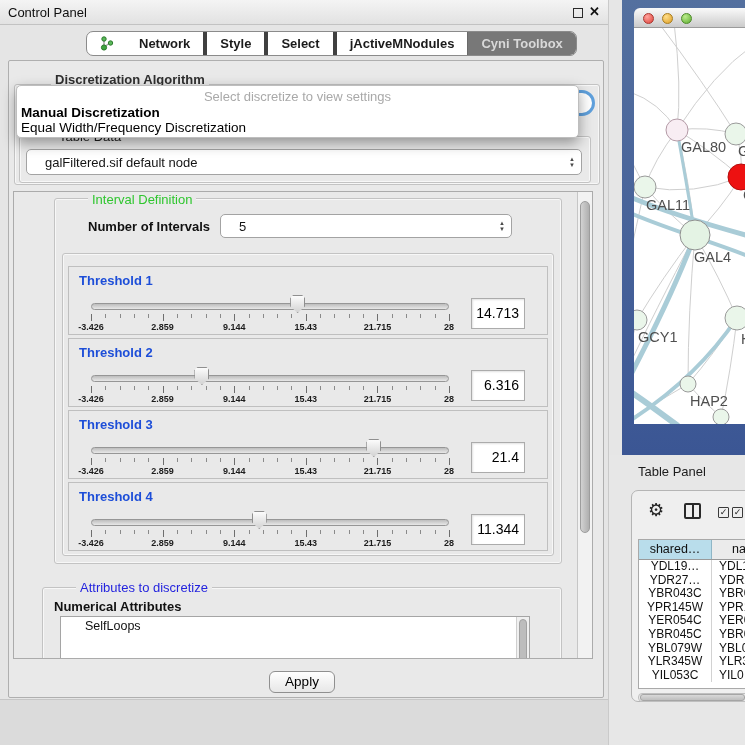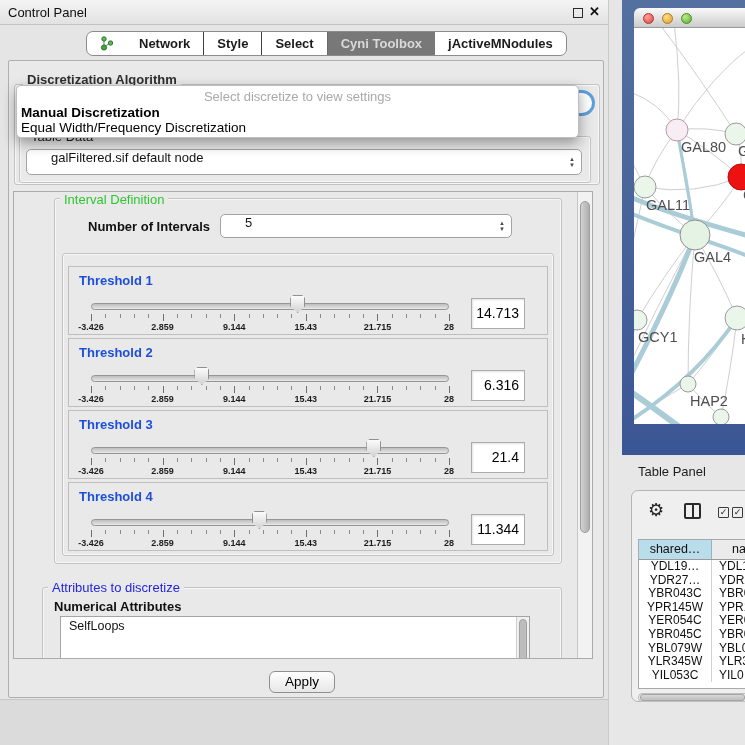--- a/index.html
+++ b/index.html
@@ -15,38 +15,38 @@
   .cp-titlebar { position:absolute; left:0; top:0; width:608px; height:25px;
     background:linear-gradient(#F4F4F4,#E2E2E2); border-bottom:1px solid #C2C2C2; }
   .cp-title { position:absolute; left:8px; top:5px; font-size:13px; color:#0E0E0E; }
   .float-icon { position:absolute; left:573px; top:8px; width:10px; height:10px; border:1.5px solid #2A2A2A; background:transparent; }
   .close-icon { position:absolute; left:589px; top:4px; font-size:13px; font-weight:bold; color:#111; cursor:default; }
 
   .tabbar { position:absolute; display:flex; background:#FFFFFF; border:1px solid #8B8B8B;
     border-radius:7px; overflow:hidden; font-size:13px; font-weight:bold; color:#1B1B1B; }
   .tabbar.top { left:86px; top:31px; height:25px; }
   .tabbar.bottom { left:143px; top:704px; height:22px; }
-  .tab-seg { display:flex; align-items:center; padding:0 13px; border-left:1px solid #404040; white-space:nowrap; }
+  .tab-seg { display:flex; align-items:center; padding:0 13px; border-left:4px solid #404040; white-space:nowrap; }
   .tab-seg:first-child { border-left:none;gap:19px; }
   .tab-seg.selected { background:#787878; color:#D9D9D9; border-left:1px solid #6A6A6A; }
   .tab-seg.selected + .tab-seg { border-left:none; }
   .net-tab-icon { width:14px; height:15px; margin-right:6px; }
 
   .cp-body { position:absolute; left:8px; top:60px; width:596px; height:638px;
     background:#E9E9E9; border:1px solid #AFAFAF; border-radius:2px; }
 
   .group { position:absolute; border:1px solid #C3C3C3; border-radius:3px;
     box-shadow:inset 0 0 0 1px rgba(255,255,255,.65); }
-  .group-title { position:absolute; font-size:13px; background:#E9E9E9; padding:0 4px; z-index:2; white-space:nowrap; }
+  .group-title { position:absolute; font-size:13px; background:#E9E9E9; padding:0 4px; z-index:2; white-space:nowrap;margin-left:28px; }
   .gt-dark  { color:#2F2F2F; font-weight:bold; }
   .gt-green { color:#2FC62F; }
   .gt-blue  { color:#2424DE; }
 
   .combo { position:absolute; background:#FFFFFF; border:1px solid #A3A3A3; border-radius:5px;
-    display:flex; font-size:13px; color:#141414; padding-left:24px; }
+    display:flex; align-items:center; font-size:13px; color:#141414; padding-left:18px; }
   .combo .stepper { margin-left:auto; width:18px; display:flex; flex-direction:column; align-items:center;
     justify-content:center; font-size:6px; color:#4A4A4A; line-height:6px; }
 
   
   .popup { position:absolute; left:7px; top:24px; width:563px; height:53px; background:#FFFFFF;
     border:1px solid #BEBEBE; border-radius:5px; box-shadow:0 5px 14px rgba(0,0,0,.38); z-index:10; }
   .popup-placeholder { position:absolute; left:0; top:3px; width:100%; text-align:center;
     font-size:13px; color:#A9A9A9; }
   .popup-item { position:absolute; left:4px; font-size:13.5px; color:#000; white-space:nowrap; }
   .popup-item.sel { font-weight:bold; top:19px; }
@@ -74,21 +74,21 @@
   .th-ticks i.major { height:7px; background:#6E6E6E; }
   .th-labels { position:absolute; left:22px; top:55px; width:358px; height:11px; }
   .th-labels b { position:absolute; transform:translateX(-50%); font-size:9px; font-weight:bold; color:#1C1C1C; white-space:nowrap; }
   .th-value { position:absolute; right:22px; top:31px; width:54px; height:31px; background:#FFFFFF;
     border:1px solid #ABABAB; box-shadow:inset 1px 1px 2px rgba(0,0,0,.12);
     font-size:14px; color:#000; text-align:right; line-height:29px; padding-right:5px; }
 
   
   .attr-subtitle { position:absolute; font-size:13px; font-weight:bold; color:#111; }
   .listbox { position:absolute; background:#FFFFFF; border:1px solid #A5A5A5; overflow:hidden; }
-  .listbox .li { font-size:12.5px; color:#111; padding-left:8px; line-height:15px; white-space:nowrap; }
+  .listbox .li { font-size:12.5px; color:#111; padding-left:24px; line-height:15px; white-space:nowrap; }
   .list-vscroll { position:absolute; right:0; top:0; bottom:0; width:13px; background:#F0F0F0; border-left:1px solid #CFCFCF; }
   .list-vscroll .thumb { position:absolute; left:2px; top:2px; width:8px; height:56px; border-radius:4px; background:#BDBDBD; border:1px solid #A2A2A2; }
 
   .apply-btn { position:absolute; left:260px; top:610px; width:66px; height:22px;
     background:linear-gradient(#FEFEFE,#E7E7E7); border:1px solid #8F8F8F; border-radius:6px;
     font-size:13.5px; text-align:center; line-height:20px; color:#000; }
 
   .bottom-strip { position:absolute; left:0; top:699px; width:608px; height:46px; background:#DBDBDB; border-top:1px solid #C6C6C6; }
 
   
@@ -150,25 +150,25 @@
           <circle cx="10.5" cy="7" r="2.2" fill="#59B859" stroke="#2C7A2C"></circle>
         </svg>
         <span>Network</span>
       </span>
       <span class="tab-seg">
           <span>Style</span>
         </span>
       <span class="tab-seg">
           <span>Select</span>
         </span>
+      <span class="tab-seg">
+          <span>jActiveMNodules</span>
+        </span>
       <span class="tab-seg selected">
           <span>Cyni Toolbox</span>
-        </span>
-      <span class="tab-seg">
-          <span>jActiveMNodules</span>
         </span>
     </div>
 
     <div class="cp-body">
 
       <div class="group" style="left:5px; top:23px; width:586px; height:101px;"></div>
       <span class="group-title gt-dark" style="left:14px; top:11px;">Discretization Algorithm</span>
       <div class="combo-stub"></div>
 
       <div class="popup">

